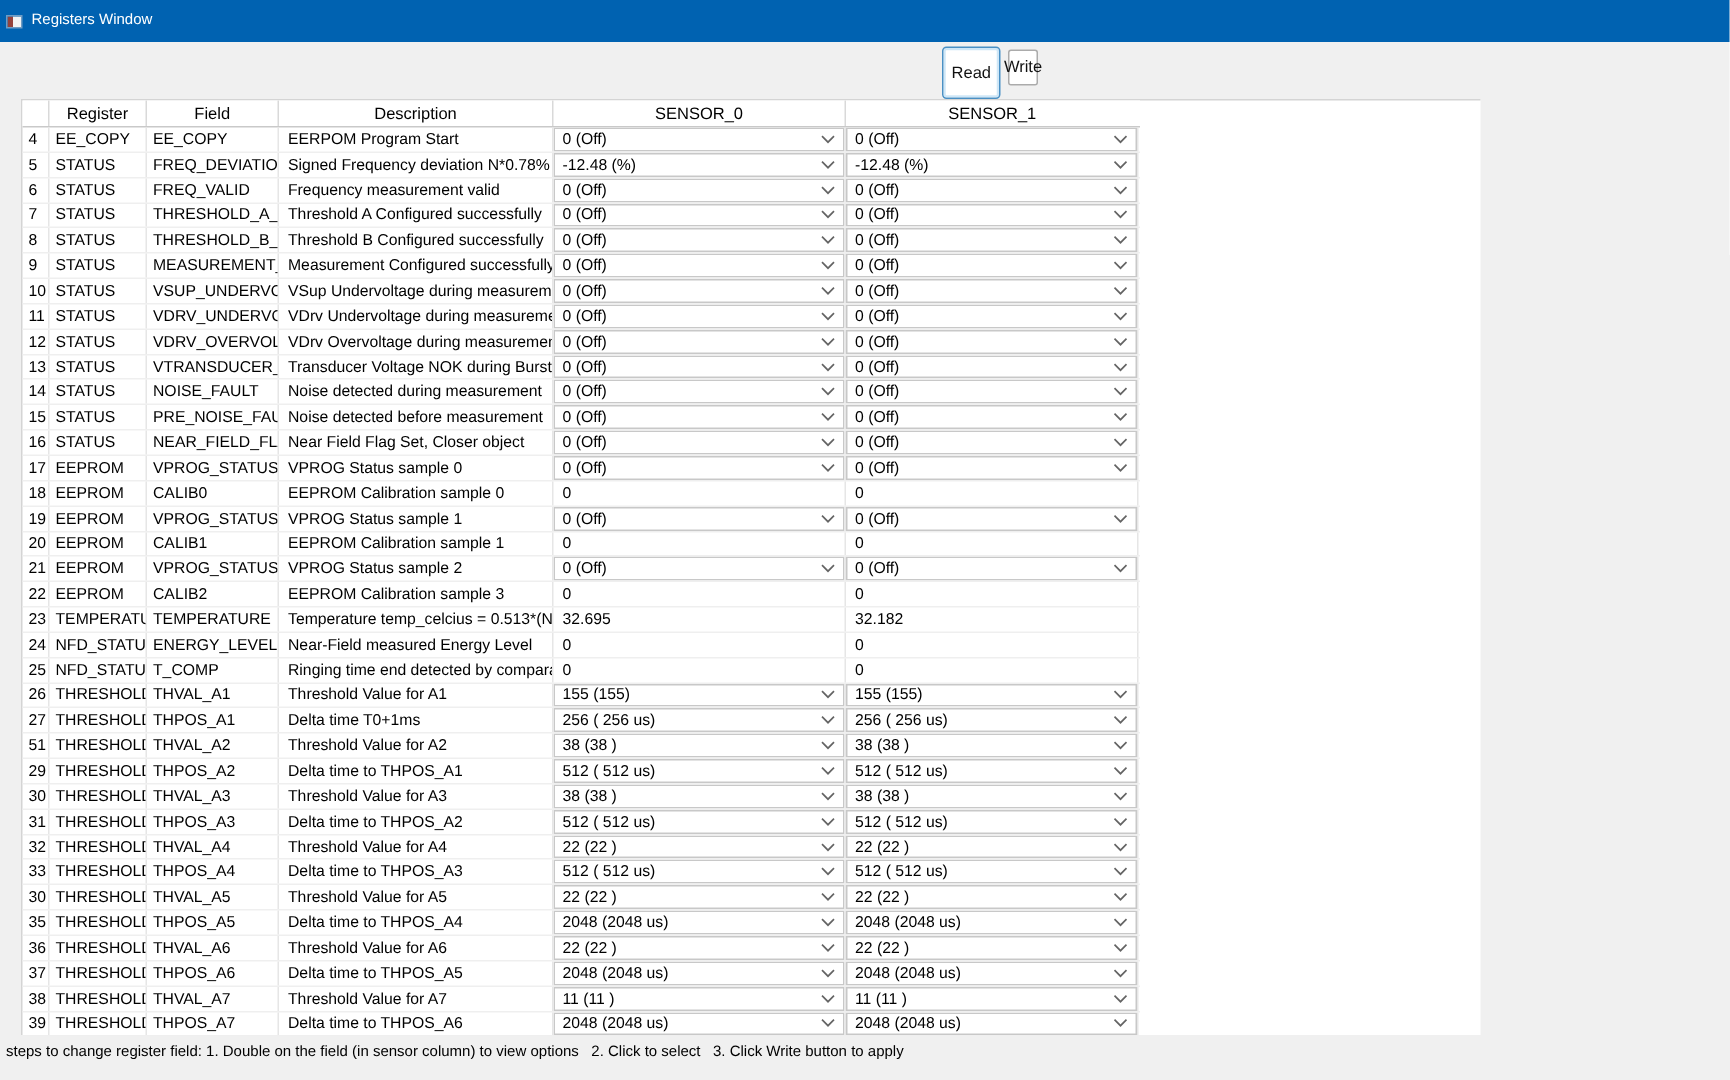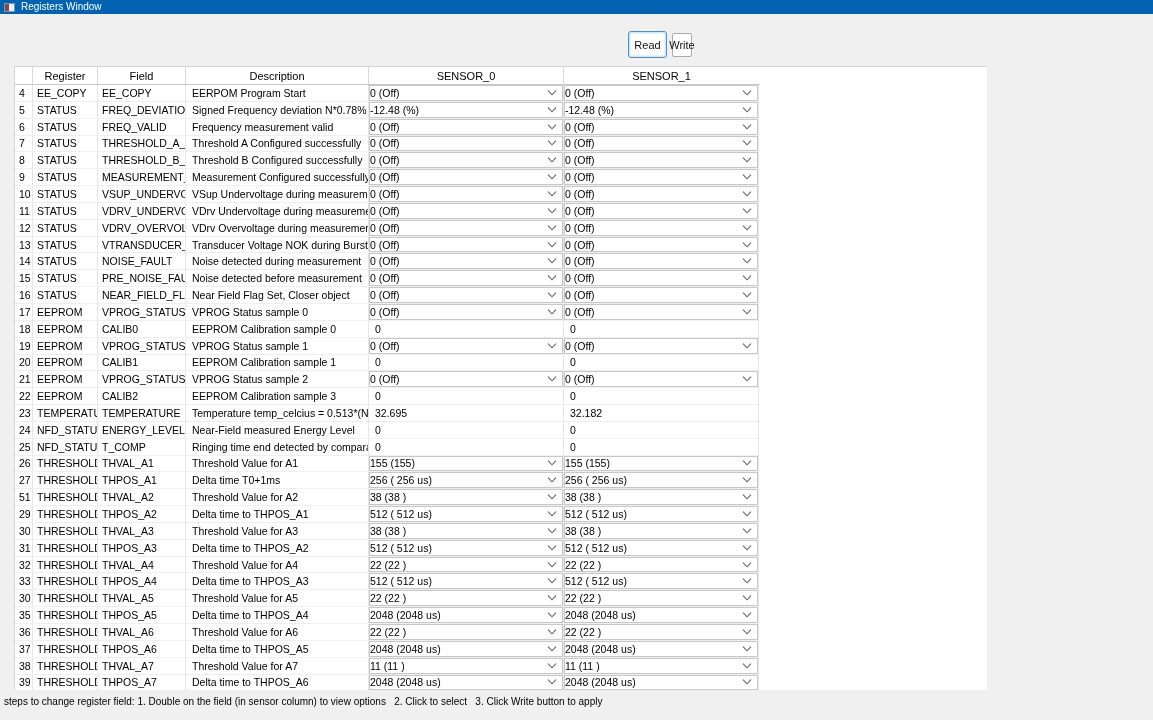--- a/index.html
+++ b/index.html
@@ -4,38 +4,38 @@
 <style>
   html,body { margin:0; padding:0; }
   body {
     width:1153px; height:720px; position:relative; overflow:hidden;
     background:#f0f0f0;
     font-family:"Liberation Sans", sans-serif;
     color:#000;
   }
   
   .titlebar {
-    position:absolute; left:0; top:0; width:1153px; height:14px;
+    position:absolute; left:0; top:0; width:1153px; height:28px;
     background:#0062b1; display:flex; align-items:center;
   }
   .app-icon {
     width:11px; height:9px; margin-left:4px; flex:0 0 auto;
     background:linear-gradient(to right, #94423c 0 42%, #f2f2f2 42% 100%);
     border:1px solid #6f9cc4; box-sizing:border-box;
   }
   .title-text { color:#ffffff; font-size:10px; margin-left:6px; line-height:16px; }
 
   
   .btn {
     position:absolute; background:#ffffff; font-family:"Liberation Sans", sans-serif;
     font-size:11px; color:#111; display:flex; align-items:center; justify-content:center;
     cursor:default; box-sizing:border-box;
   }
   .btn-read {
-    left:628px; top:31px; width:39px; height:27px;
+    left:628px; top:31px; width:39px; height:35px;
     border:1px solid #4a90c4; border-radius:3px;
     box-shadow: inset 0 0 0 1.5px #cfe7f7;
   }
   .btn-write {
     left:672px; top:33px; width:20px; height:24px;
     border:1px solid #ababab; border-radius:2px;
   }
 
   
   .grid-panel {
@@ -64,21 +64,21 @@
   .c.num  { padding-left:4px; }
   .c.reg  { padding-left:4px; }
   .c.fld  { padding-left:4px; }
   .c.desc { padding-left:6px; }
   .c.sens { padding:0; }
   .dd {
     width:100%; height:100%; box-sizing:border-box;
     border:1px solid #c8c8c8; background:#ffffff;
     display:flex; align-items:center;
   }
-  .dd .ddt { flex:1; font-size:10.5px; white-space:nowrap; overflow:hidden; }
+  .dd .ddt { flex:1; padding-left:5px; font-size:10.5px; white-space:nowrap; overflow:hidden; }
   .dd svg  { margin-right:5px; flex:0 0 auto; }
   .pv { padding-left:6px; font-size:10.5px; }
 
   
   .statusbar {
     position:absolute; left:4px; top:696px; width:1145px;
     font-size:10px; color:#000; white-space:pre;
   }
 </style>
 </head>

